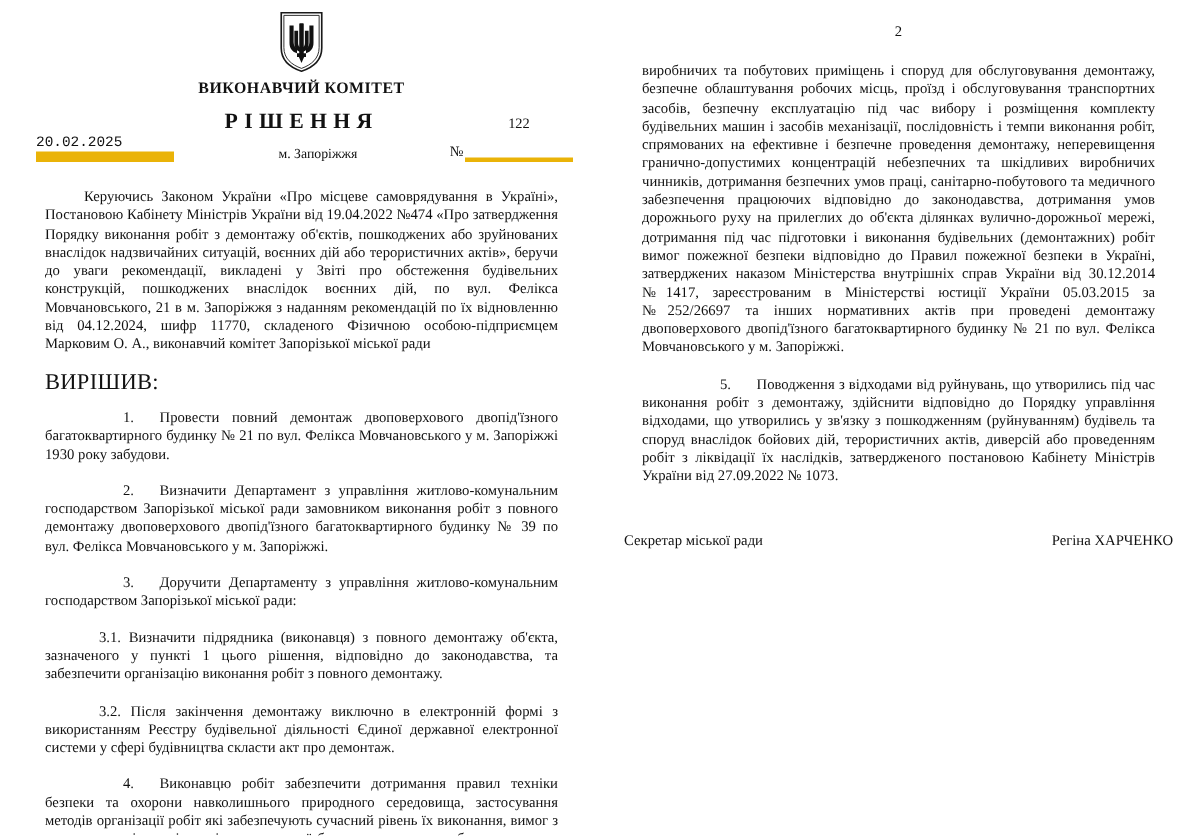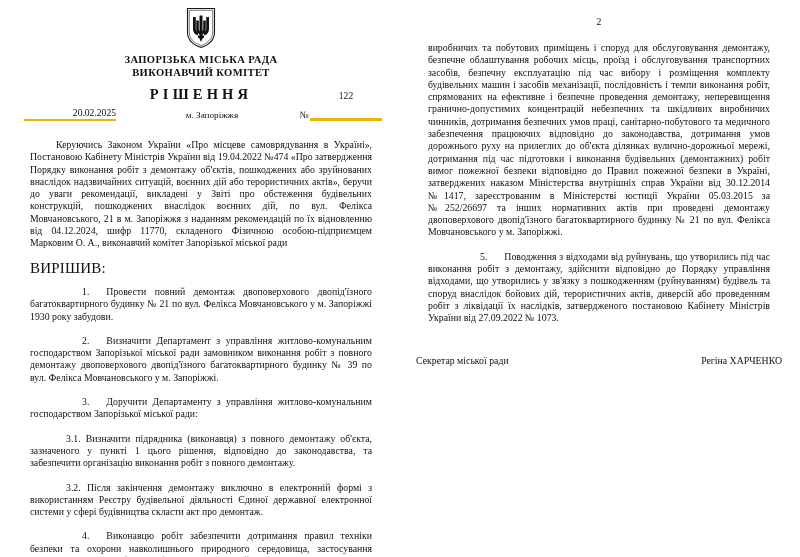--- a/index.html
+++ b/index.html
@@ -64,26 +64,27 @@
   }
   .meta-row {
     display: flex;
     align-items: flex-end;
     justify-content: space-between;
     margin-top: 2px;
     font-size: 9.6px;
     height: 16px;
   }
   .meta-date {
-    text-align: right;
-    border-bottom: 2px solid #eab308;
+    text-align: left;
+    border-bottom: 7px solid #eab308;
     width: 92px;
     padding-bottom: 1px;
     font-size: 9.6px;
     margin-left: 6px;
+    font-family: Liberation Mono, monospace;
   }
   .meta-city {
     font-size: 9.2px;
     padding-bottom: 1px;
     flex: 0 0 auto;
     margin-left: 8px;
   }
   .meta-num {
     display: flex;
     align-items: flex-end;
@@ -187,21 +188,20 @@
             <path d="M20.5 27 h5 v16.5 c0 3.2 1.2 5 4.5 6.2 v6 c-6.6-1.8-9.5-5.5-9.5-11.4 z"></path>
             <path d="M39.5 27 h-5 v16.5 c0 3.2-1.2 5-4.5 6.2 v6 c6.6-1.8 9.5-5.5 9.5-11.4 z"></path>
             <path d="M24 57 h12 v5 h-12 z"></path>
             <path d="M26.5 62 h7 l-3.5 8 z"></path>
           </g>
         </svg>
       </span>
     </div>
 
     <div class="org-block">
-      <div class="org-line">ЗАПОРІЗЬКА МІСЬКА РАДА</div>
       <div class="org-line">ВИКОНАВЧИЙ КОМІТЕТ</div>
     </div>
 
     <div class="doc-kind">РІШЕННЯ</div>
 
     <div class="meta-row">
       <div class="meta-date">20.02.2025</div>
       <div class="meta-city">м. Запоріжжя</div>
       <div class="meta-num">
         <span class="meta-num-sign">№</span>

